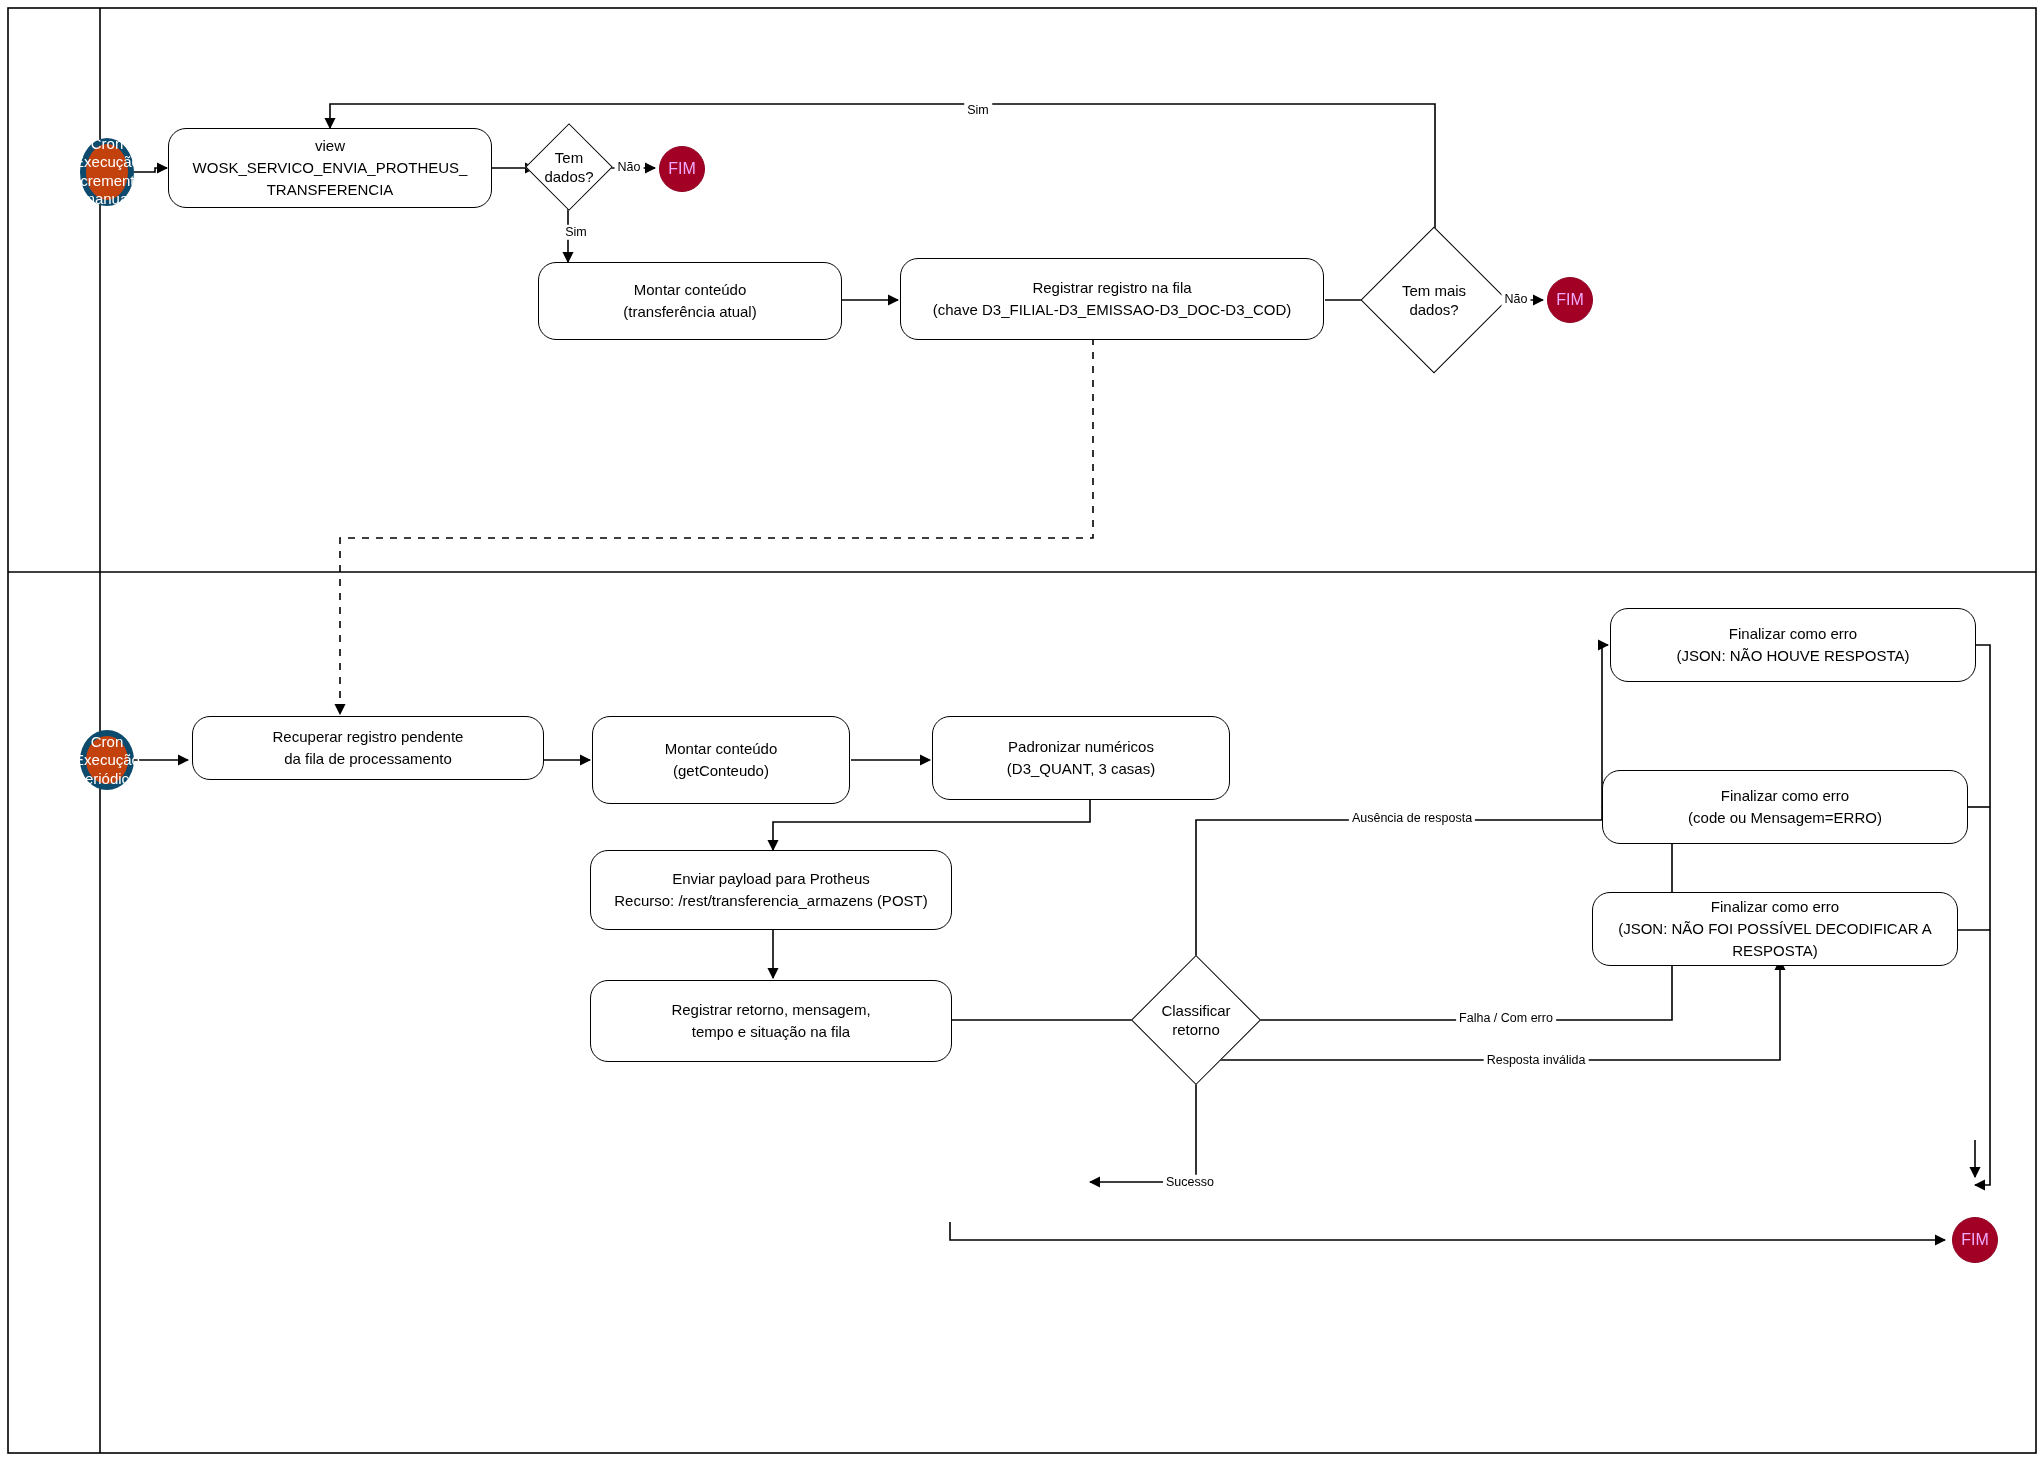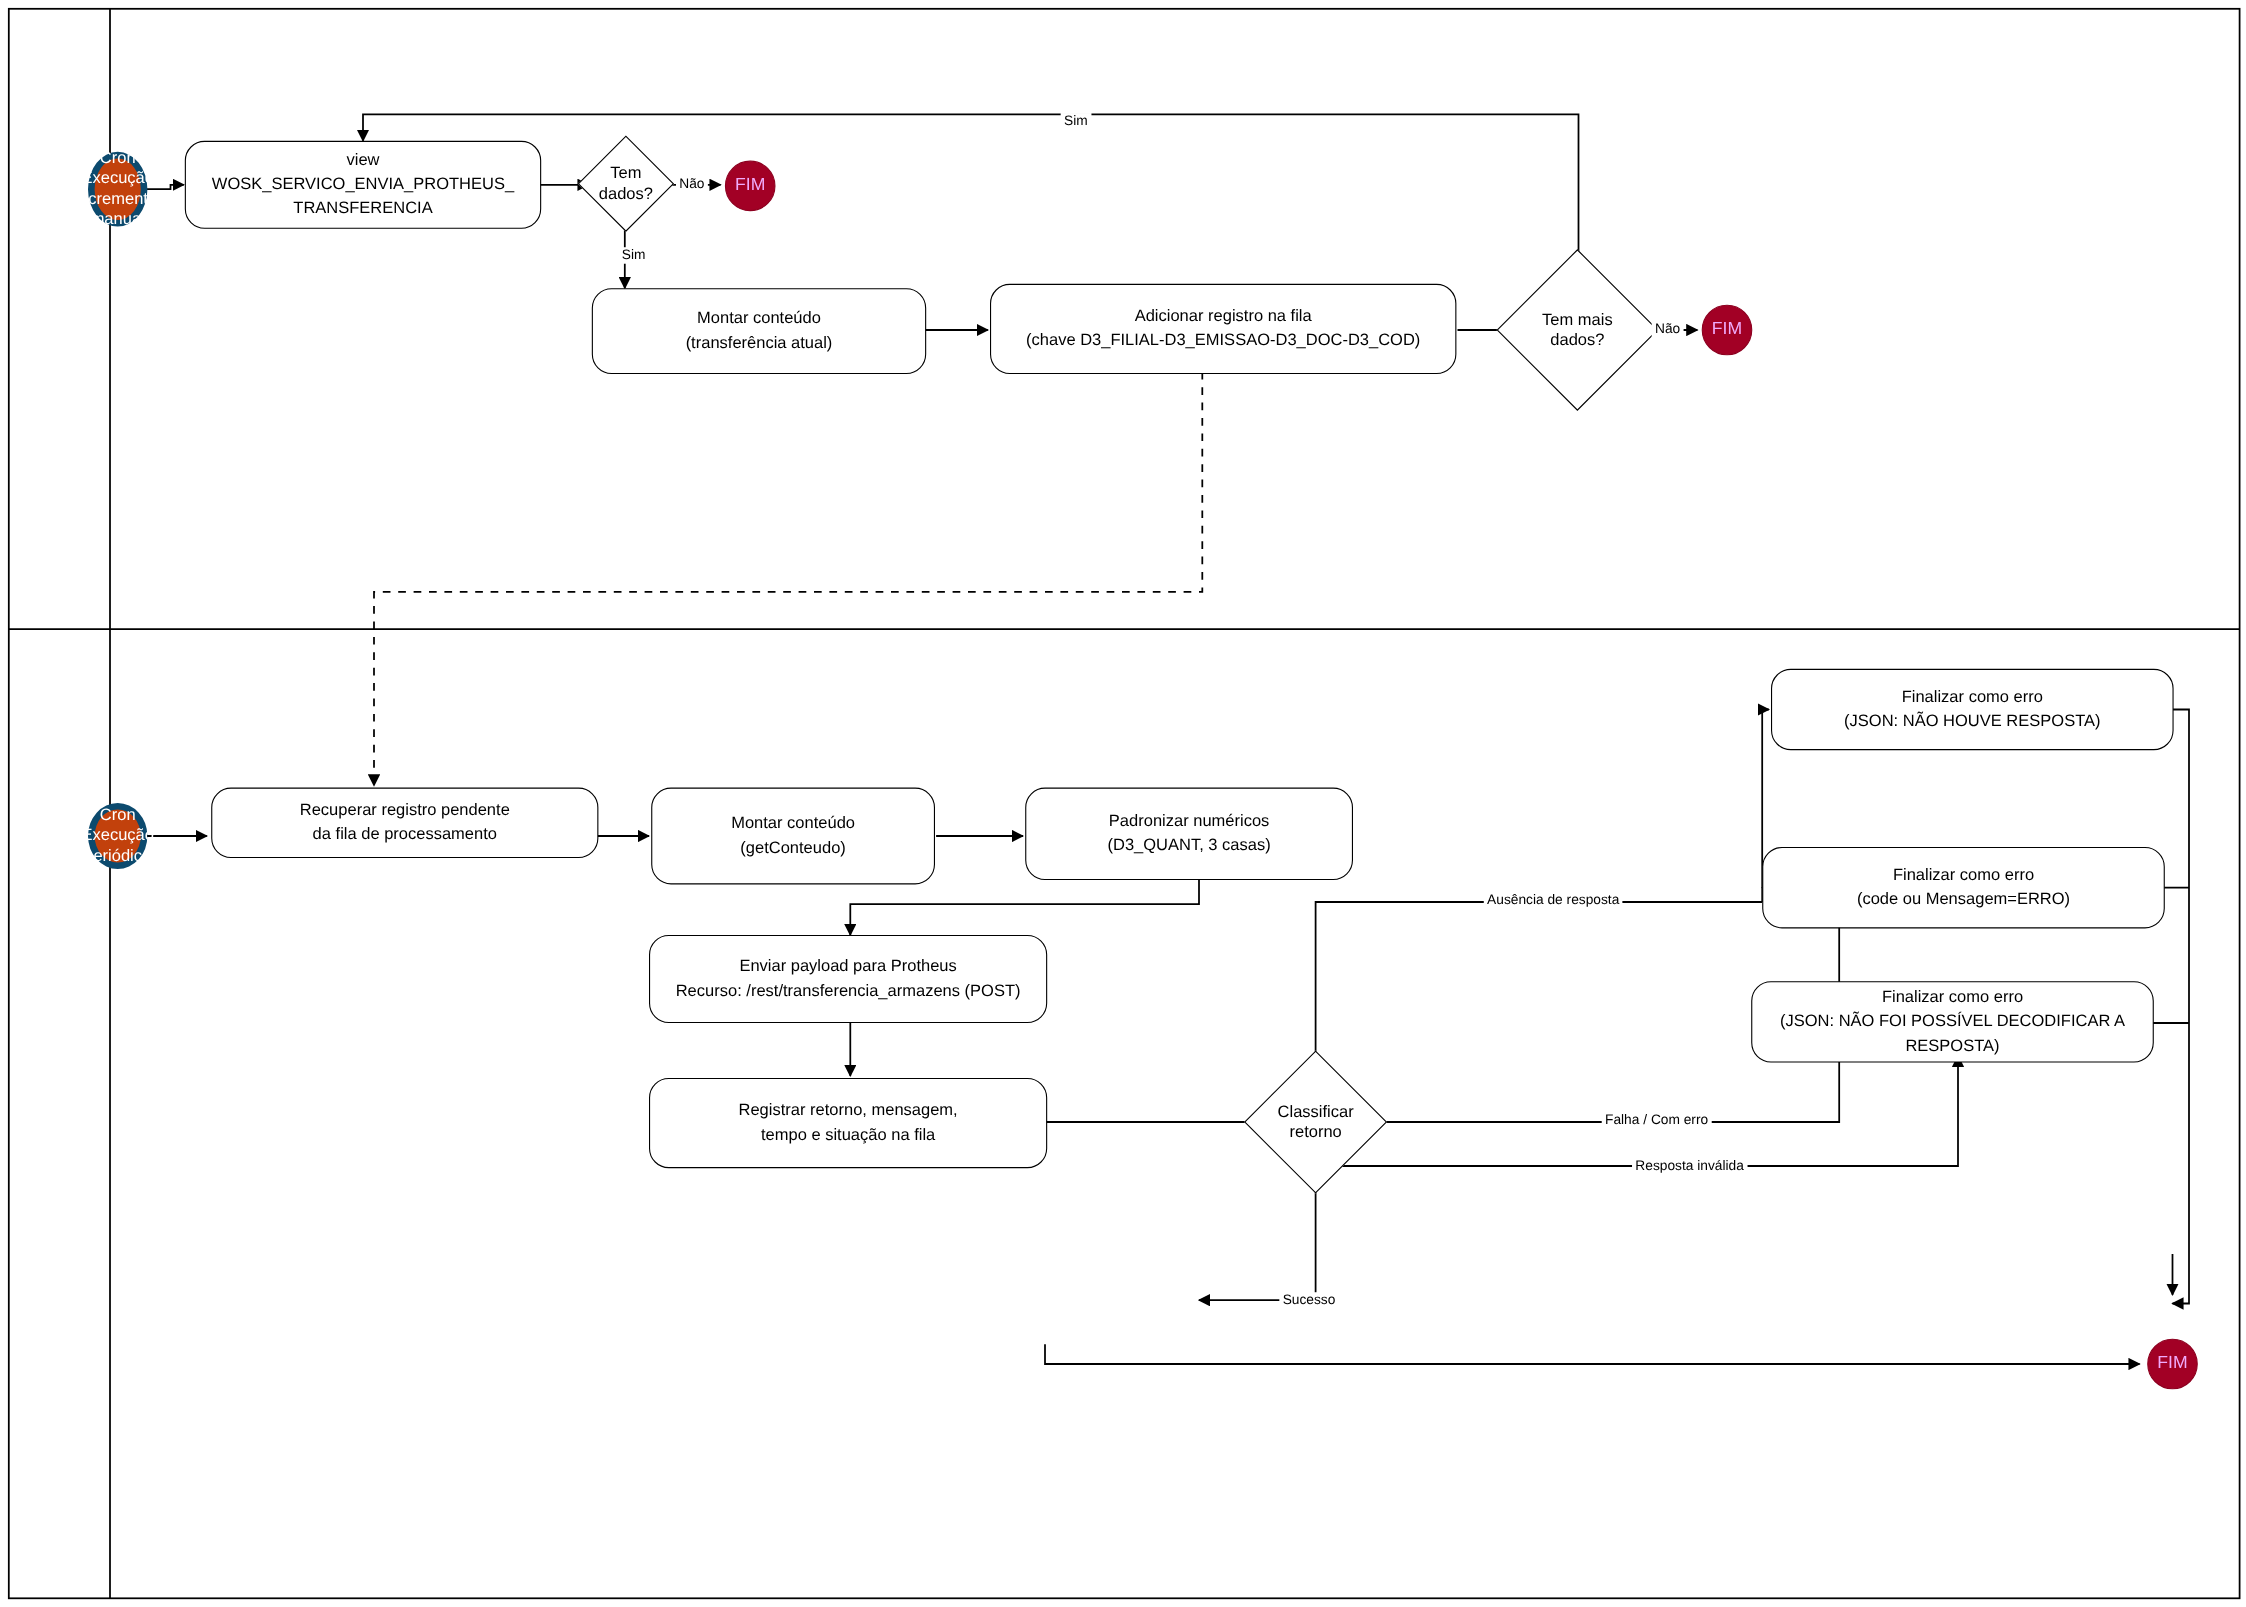--- a/index.html
+++ b/index.html
@@ -113,21 +113,21 @@
   <div class="node end" style="left:659px;top:146px;width:46px;height:46px;">
     <span class="txt">FIM</span>
   </div>
 
   <div class="node box" style="left:538px;top:262px;width:304px;height:78px;">
     <span class="txt">Montar conteúdo
 (transferência atual)</span>
   </div>
 
   <div class="node box" style="left:900px;top:258px;width:424px;height:82px;">
-    <span class="txt">Adicionar registro na fila
+    <span class="txt">Registrar registro na fila
 (chave D3_FILIAL-D3_EMISSAO-D3_DOC-D3_COD)</span>
   </div>
 
   <div class="node diamond-wrap" style="left:1382px;top:248px;width:104px;height:104px;">
     <span class="diamond-shape"></span>
     <span class="diamond-label">Tem mais
 dados?</span>
   </div>
 
   <div class="node end" style="left:1547px;top:277px;width:46px;height:46px;">

